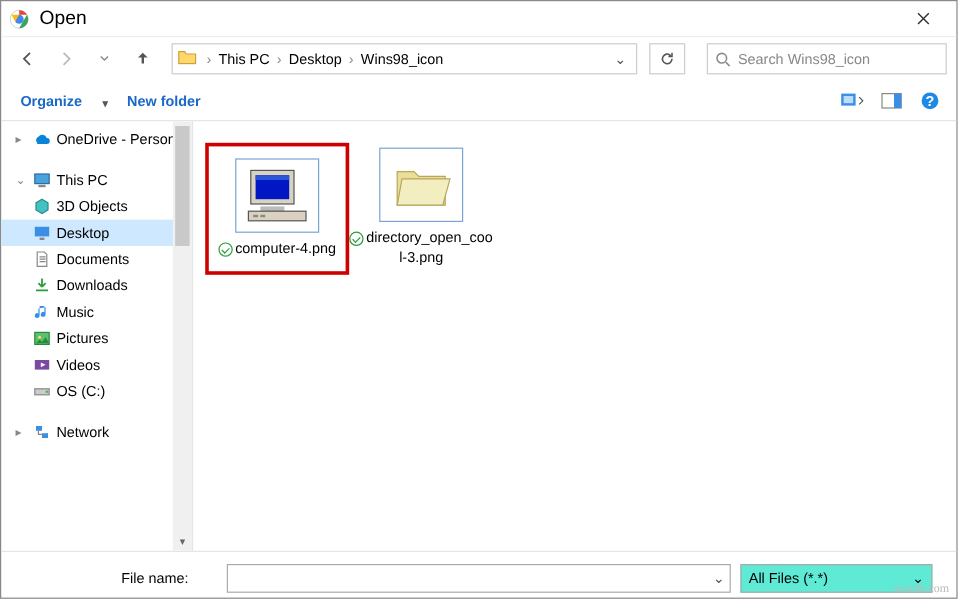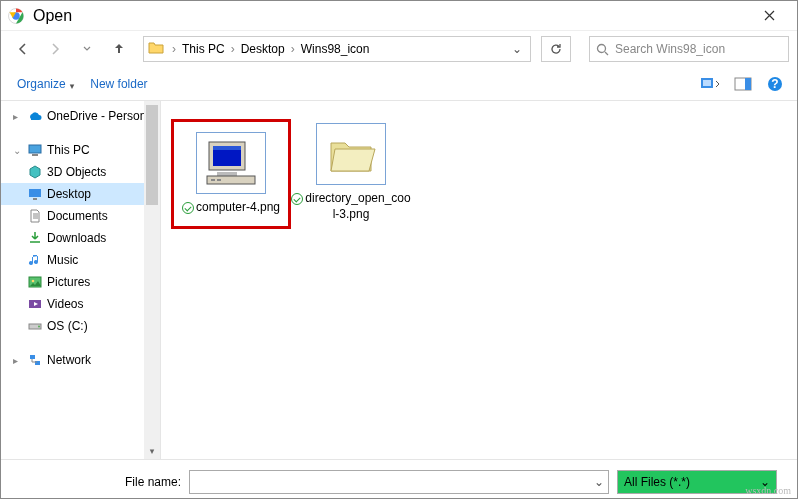--- a/index.html
+++ b/index.html
@@ -21,21 +21,21 @@
 .crumb { padding: 0 4px; height: 22px; display: flex; align-items: center; }
 .crumb-sep { color: #888; padding: 0 2px; }
 .path-spacer { flex: 1; }
 .path-drop { width: 18px; text-align: center; color: #555; }
 .refresh-box { width: 30px; height: 26px; border: 1px solid #ccc; margin-left: 6px; display: flex; align-items: center; justify-content: center; }
 .searchbox { flex: 0 0 200px; margin-left: 14px; height: 26px; border: 1px solid #ccc; display: flex; align-items: center; padding: 0 6px; color: #888; }
 .searchbox .s-icon { margin-right: 6px; }
 
 
 .toolbar { height: 34px; display: flex; align-items: center; padding: 0 8px; border-bottom: 1px solid #e5e5e5; }
-.tb-btn { padding: 4px 8px; color: #1a69c6; display: flex; align-items: flex-end; gap: 4px; }
+.tb-btn { padding: 4px 8px; color: #1a69c6; display: flex; align-items: flex-end; gap: 17px; font-weight: bold; }
 .tb-btn.organize .caret { font-size: 9px; color: #555; }
 .tb-spacer { flex: 1; }
 .tb-icon { width: 28px; height: 24px; display: flex; align-items: center; justify-content: center; margin-left: 4px; }
 
 
 .body { display: flex; height: 358px; }
 .sidebar { width: 160px; border-right: 1px solid #e5e5e5; overflow-y: hidden; position: relative; padding: 4px 0; }
 .sidebar-inner { }
 .tree-item { display: flex; align-items: center; height: 22px; padding-left: 12px; gap: 4px; }
 .tree-item.indent { }
@@ -52,24 +52,24 @@
 .file-tile { width: 120px; text-align: center; }
 .file-tile.selected { border: 3px solid #d00000; padding: 6px 4px 10px; }
 .file-tile .thumb { width: 70px; height: 62px; margin: 4px auto 6px; border: 1px solid #7aa3d6; display: flex; align-items: center; justify-content: center; background: #fff; }
 .file-tile .fname { font-size: 12px; line-height: 1.3; word-break: break-all; display: inline-block; }
 .sync-badge { display:inline-block; width:12px; height:12px; border:1.5px solid #2a9d3a; border-radius:50%; position:relative; vertical-align:middle; margin-right:2px;}
 .sync-badge::after{content:"";position:absolute;left:2px;top:3px;width:5px;height:3px;border-left:1.5px solid #2a9d3a;border-bottom:1.5px solid #2a9d3a;transform:rotate(-45deg);}
 
 
 .footer { border-top: 1px solid #e5e5e5; padding: 10px 10px 10px 100px; }
 .row { display: flex; align-items: center; gap: 8px; }
-.fname-label { width: 80px; text-align: right; }
+.fname-label { width: 80px; text-align: left; }
 .fname-input { flex: 1; height: 24px; border: 1px solid #aaa; padding: 0 4px; display:flex; align-items:center; justify-content:flex-end; max-width:420px;}
 .fname-input .dd { color:#555; }
-.filter { width: 160px; height: 24px; border: 1px solid #aaa; background: #22c55e; padding: 0 6px; display: flex; align-items: center; justify-content: space-between; gap: 41px; }
+.filter { width: 160px; height: 24px; border: 1px solid #aaa; background: #5eead4; padding: 0 6px; display: flex; align-items: center; justify-content: space-between; gap: 41px; }
 
 .watermark { position: absolute; right: 6px; bottom: 2px; font-size: 10px; color: #bbb; font-family: Liberation Serif, serif; }
 
 
 svg { display: block; }
 </style>
 </head>
 <body>
 
 <div class="dialog">

